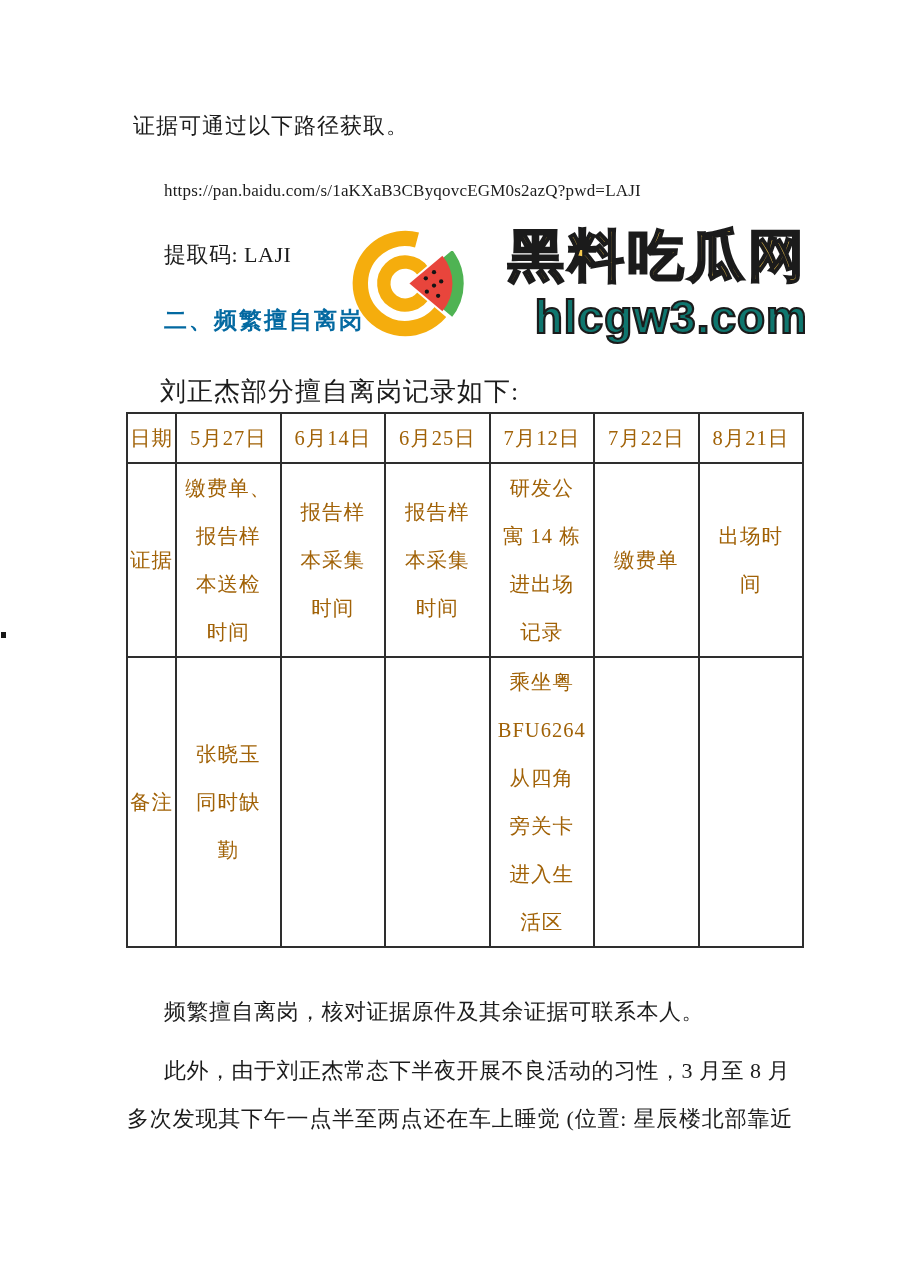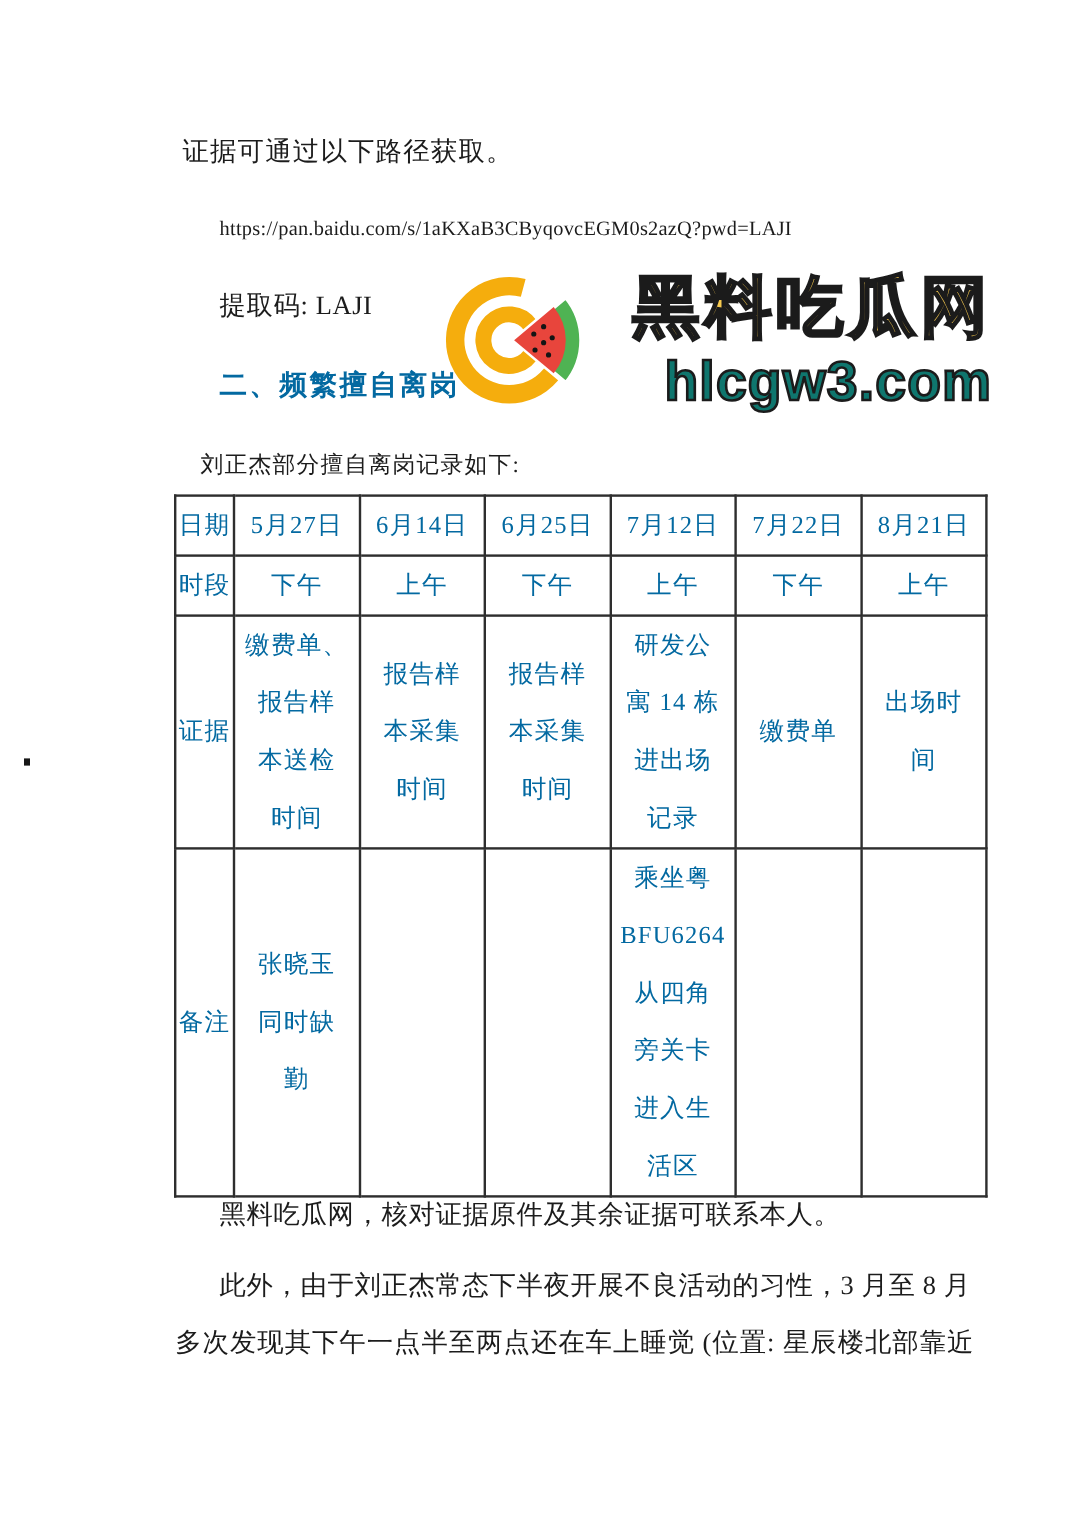--- a/index.html
+++ b/index.html
@@ -1,45 +1,45 @@
 <!DOCTYPE html>
 <html><head>
 <meta charset="utf-8">
 <style>
   html,body{margin:0;padding:0;background:#ffffff;}
   .page{
     position:relative;width:805px;height:1280px;background:#ffffff;overflow:hidden;
-    font-family:"Liberation Serif","DejaVu Serif",serif;color:#1c1c1c;margin-left:19px;
+    font-family:"Liberation Serif","DejaVu Serif",serif;color:#1c1c1c;
   }
   .txt{position:absolute;white-space:nowrap;}
   .p-top{left:133px;top:111px;font-size:22px;letter-spacing:1px;}
   .p-url{left:164px;top:181px;font-size:17px;letter-spacing:0.2px;}
   .p-code{left:164px;top:240px;font-size:22px;letter-spacing:0.5px;}
   .heading{left:164px;top:305px;font-size:23px;font-weight:bold;letter-spacing:2px;
     font-family:"Liberation Sans","DejaVu Sans",sans-serif;color:#0369a1;}
-  .p-intro{left:148px;top:374px;font-size:19px;letter-spacing:1px;}
+  .p-intro{left:160px;top:374px;font-size:26px;letter-spacing:1px;}
   .p-after{left:164px;top:997px;font-size:22px;letter-spacing:0.5px;}
   .p-para2a{left:164px;top:1056px;font-size:22px;letter-spacing:0.5px;text-align:right;}
   .p-para2b{left:127px;top:1104px;font-size:22px;letter-spacing:0.8px;}
 
   
   .wm{position:absolute;left:348px;top:219px;display:flex;align-items:flex-start;}
   .wm-icon{width:128px;height:130px;flex:0 0 auto;}
   .wm-textcol{margin-left:6px;width:326px;text-align:right;
     font-family:"Liberation Sans","DejaVu Sans",sans-serif;font-weight:bold;}
   .wm-title{font-size:56px;line-height:74px;letter-spacing:4px;color:#F6C94E;
     -webkit-text-stroke:2.2px #1b1b1b;white-space:nowrap;}
   .wm-domain{font-size:46px;line-height:48px;letter-spacing:1px;color:#0f766e;
     -webkit-text-stroke:2.2px #1b1b1b;white-space:nowrap;}
 
   
   table.grid{position:absolute;left:126px;top:412px;width:676px;border-collapse:collapse;
     table-layout:fixed;}
   table.grid td{border:2px solid #2e2e2e;text-align:center;vertical-align:middle;
-    font-size:20.5px;letter-spacing:1px;padding:0;white-space:pre-line;line-height:48px;color:#0369a1;}
+    font-size:20.5px;letter-spacing:1px;padding:0;white-space:pre-line;line-height:48px;color:#a16207;}
   tr.r-date{height:49px;}
   tr.r-period{height:48px;}
   tr.r-evidence{height:191px;}
   tr.r-note{height:287px;}
 
   .ink-dot{position:absolute;left:1px;top:632px;width:5px;height:6px;background:#171717;}
 </style>
 </head>
 <body>
 
@@ -89,29 +89,20 @@
     <tbody>
         <tr class="r-date">
       <td>日期</td>
       <td>5月27日</td>
       <td>6月14日</td>
       <td>6月25日</td>
       <td>7月12日</td>
       <td>7月22日</td>
       <td>8月21日</td>
     </tr>
-    <tr class="r-period">
-      <td>时段</td>
-      <td>下午</td>
-      <td>上午</td>
-      <td>下午</td>
-      <td>上午</td>
-      <td>下午</td>
-      <td>上午</td>
-    </tr>
     <tr class="r-evidence">
       <td>证据</td>
       <td>缴费单、
 报告样
 本送检
 时间</td>
       <td>报告样
 本采集
 时间</td>
       <td>报告样
@@ -137,18 +128,18 @@
 从四角
 旁关卡
 进入生
 活区</td>
       <td></td>
       <td></td>
     </tr>
   </tbody>
     </table>
 
-  <div class="txt p-after">黑料吃瓜网，核对证据原件及其余证据可联系本人。</div>
+  <div class="txt p-after">频繁擅自离岗，核对证据原件及其余证据可联系本人。</div>
   <div class="txt p-para2a">此外，由于刘正杰常态下半夜开展不良活动的习性，3 月至 8 月</div>
   <div class="txt p-para2b">多次发现其下午一点半至两点还在车上睡觉 (位置: 星辰楼北部靠近</div>
 
   <div class="ink-dot"></div>
 </div>
 
 </body></html>

